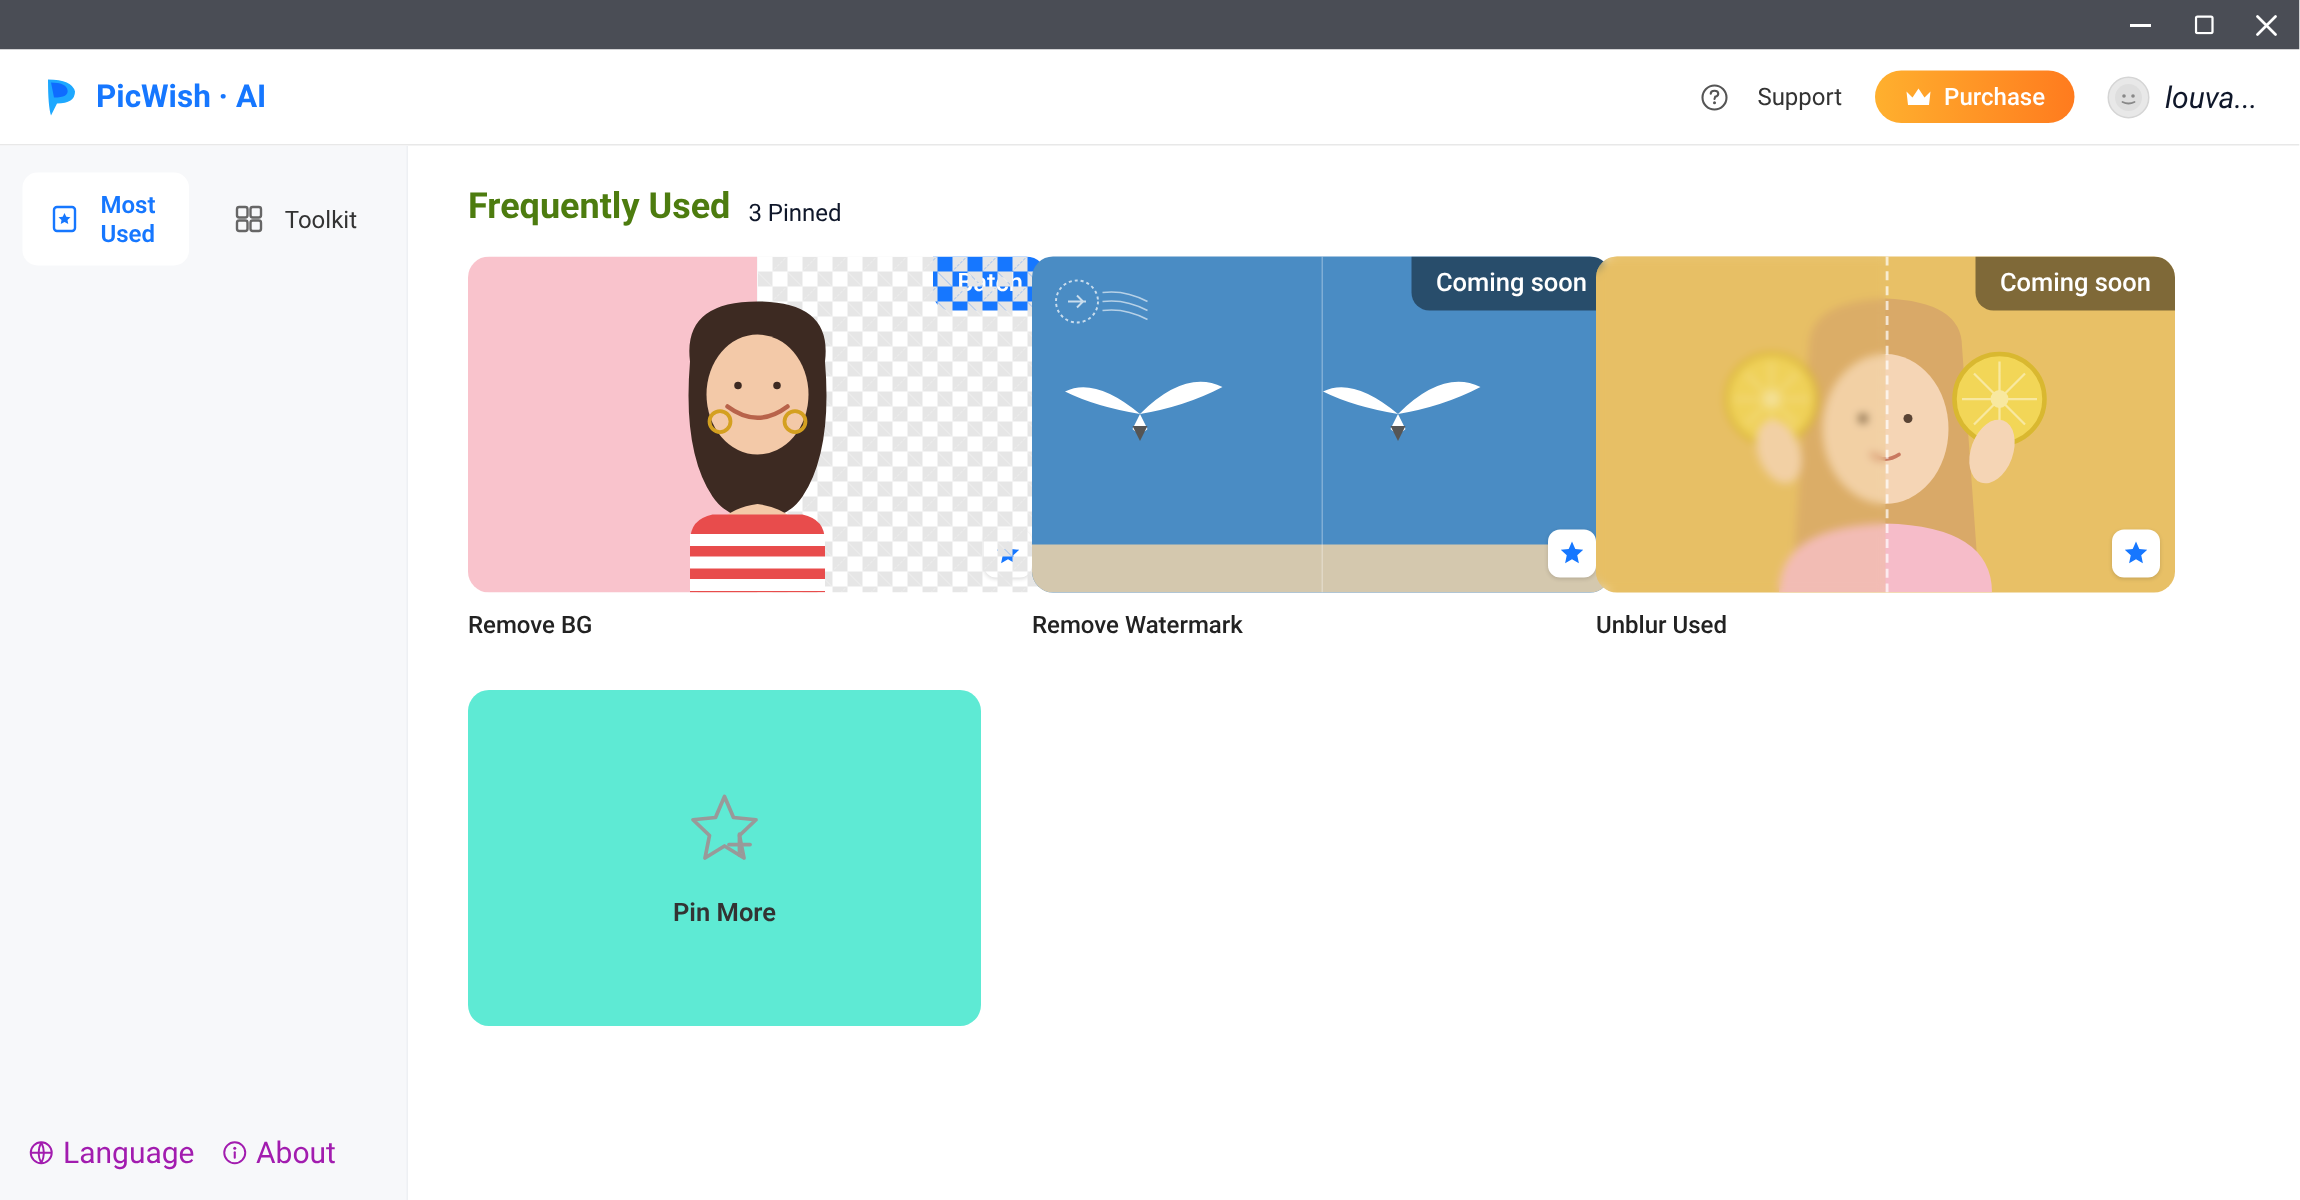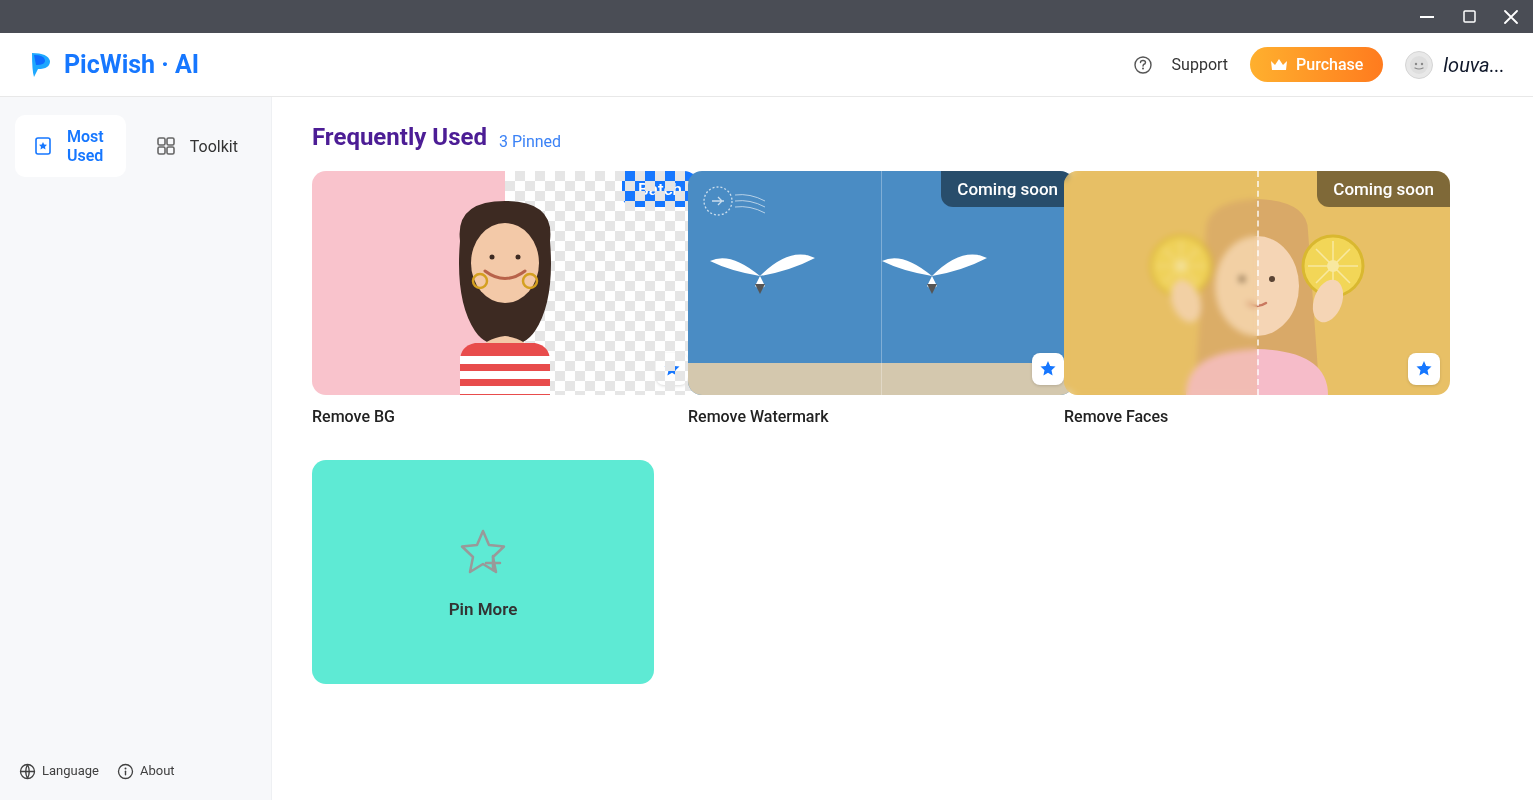--- a/index.html
+++ b/index.html
@@ -7,45 +7,45 @@
 body { background: #fff; display: flex; flex-direction: column; }
 
 
 .title-bar { background: #4a4d55; height: 33px; display: flex; align-items: center; justify-content: flex-end; padding: 0 10px; gap: 18px; }
 .title-bar .win-btn { color: #fff; width: 24px; height: 24px; display: flex; align-items: center; justify-content: center; cursor: pointer; font-size: 16px; }
 
 
 .header { height: 64px; background: #fff; display: flex; align-items: center; justify-content: space-between; padding: 0 28px; border-bottom: 1px solid #e8e8e8; }
 .logo-group { display: flex; align-items: center; gap: 10px; }
 .logo-mark { width: 26px; height: 28px; position: relative; }
-.brand-name { font-weight: 700; font-size: 25px; color: #1677ff; }
+.brand-name { font-weight: 700; font-size: 21px; color: #1677ff; }
 .header-right { display: flex; align-items: center; gap: 22px; }
 .support-link { display: flex; align-items: center; gap: 19px; color: #333; font-size: 16px; cursor: pointer; justify-content: center; }
 .purchase-btn { display: flex; align-items: center; gap: 8px; padding: 8px 20px; border-radius: 22px; background: linear-gradient(90deg, #ffb02e 0%, #ff7b1e 100%); color: #fff; font-size: 16px; font-weight: 500; cursor: pointer; }
 .user-group { display: flex; align-items: center; gap: 10px; cursor: pointer; }
 .avatar { width: 28px; height: 28px; border-radius: 50%; background: #e8e8e8; border: 1px solid #d5d5d5; display: flex; align-items: center; justify-content: center; font-size: 14px; }
 .username { font-size: 20px; color: #0f172a; max-width: 62px; overflow: hidden; text-overflow: ellipsis; white-space: nowrap; font-style: italic; }
 
 
 .main { flex: 1; display: flex; overflow: hidden; }
 .sidebar { width: 272px; background: #f7f8fa; display: flex; flex-direction: column; padding: 18px 15px 12px; border-right: 1px solid #eef0f3; }
 .nav { display: flex; flex-direction: row; gap: 12px; }
 .nav-item { display: flex; align-items: center; gap: 14px; padding: 12px 18px; border-radius: 10px; cursor: pointer; font-size: 16px; color: #333; }
 .nav-item.active { background: #fff; color: #1677ff; font-weight: 600; }
 .nav-item.active .nav-icon { color: #1677ff; }
 .nav-icon { width: 20px; height: 20px; display: flex; align-items: center; justify-content: center; color: #666; }
 
 .sidebar-footer { margin-top: auto; display: flex; align-items: center; gap: 18px; padding: 8px 4px; }
-.footer-link { display: flex; align-items: flex-start; gap: 6px; color: #404040; font-size: 13px; cursor: pointer; }
+.footer-link { display: flex; align-items: center; gap: 6px; color: #a21caf; font-size: 20px; cursor: pointer; }
 
 
 .content { flex: 1; padding: 26px 40px; overflow: auto; }
 .section-heading { display: flex; align-items: flex-end; gap: 12px; margin-bottom: 20px; }
-.section-title { font-size: 24px; font-weight: 700; color: #4c1d95; }
-.section-sub { font-size: 16px; color: #3b82f6; }
+.section-title { font-size: 24px; font-weight: 700; color: #4d7c0f; }
+.section-sub { font-size: 16px; color: #0f172a; }
 
 .cards-grid { display: grid; grid-template-columns: repeat(3, 342px); gap: 34px 34px; }
 
 .tool-card { display: flex; flex-direction: column; gap: 12px; cursor: pointer; }
 .card-img { width: 386px; height: 224px; border-radius: 14px; position: relative; overflow: hidden; }
 .card-badge { position: absolute; top: 0; right: 0; padding: 8px 16px; font-size: 17px; color: #fff; border-bottom-left-radius: 12px; font-weight: 500; background: rgba(0,0,0,0.45); }
 .card-badge.blue { background: #1677ff; }
 .pin-icon { position: absolute; bottom: 10px; right: 10px; width: 32px; height: 32px; border-radius: 8px; background: #fff; display: flex; align-items: center; justify-content: center; color: #1677ff; cursor: pointer; box-shadow: 0 1px 3px rgba(0,0,0,0.15); }
 .card-title { font-size: 16px; font-weight: 500; color: #222; }
 
@@ -275,21 +275,21 @@
           </svg>
           <div class="blur-half"></div>
           <div class="divider"></div>
           <div class="card-badge">Coming soon</div>
           <div class="pin-icon">
             <svg width="18" height="18" viewBox="0 0 18 18">
                 <path d="M9 1 L11.2 6 L16.5 6.5 L12.5 10.2 L13.6 15.5 L9 12.8 L4.4 15.5 L5.5 10.2 L1.5 6.5 L6.8 6 Z" fill="currentColor"></path>
               </svg>
           </div>
         </div>
-        <span class="card-title">Remove Faces</span>
+        <span class="card-title">Unblur Used</span>
       </div>
 
       <div class="pin-more">
         <span class="pin-more-icon">
           <svg width="56" height="56" viewBox="0 0 56 56">
               <path d="M28 6 L34 20 L49 21.5 L38 32 L41 47 L28 39 L15 47 L18 32 L7 21.5 L22 20 Z" fill="none" stroke="currentColor" stroke-width="2.5" stroke-linejoin="round"></path>
               <g transform="translate(38,38)">
                 <line x1="0" y1="-7" x2="0" y2="7" stroke="currentColor" stroke-width="2.5" stroke-linecap="round"></line>
                 <line x1="-7" y1="0" x2="7" y2="0" stroke="currentColor" stroke-width="2.5" stroke-linecap="round"></line>
               </g>

